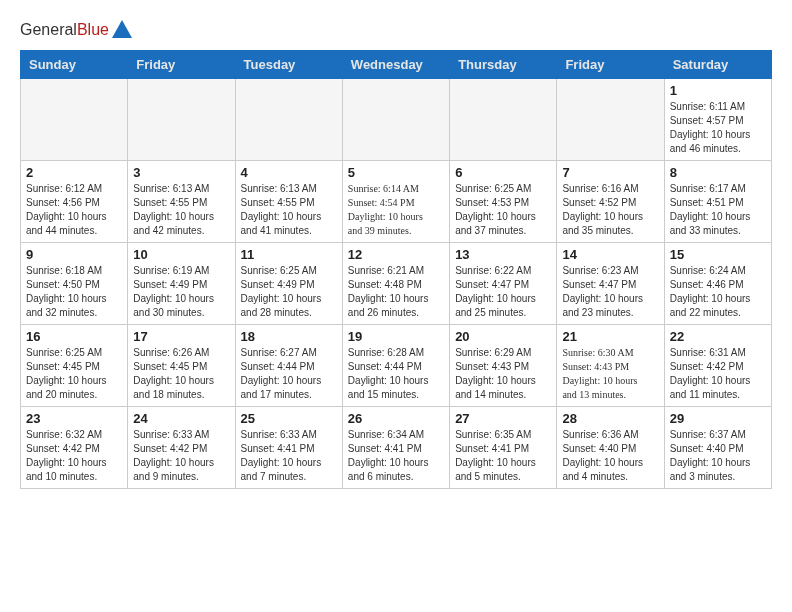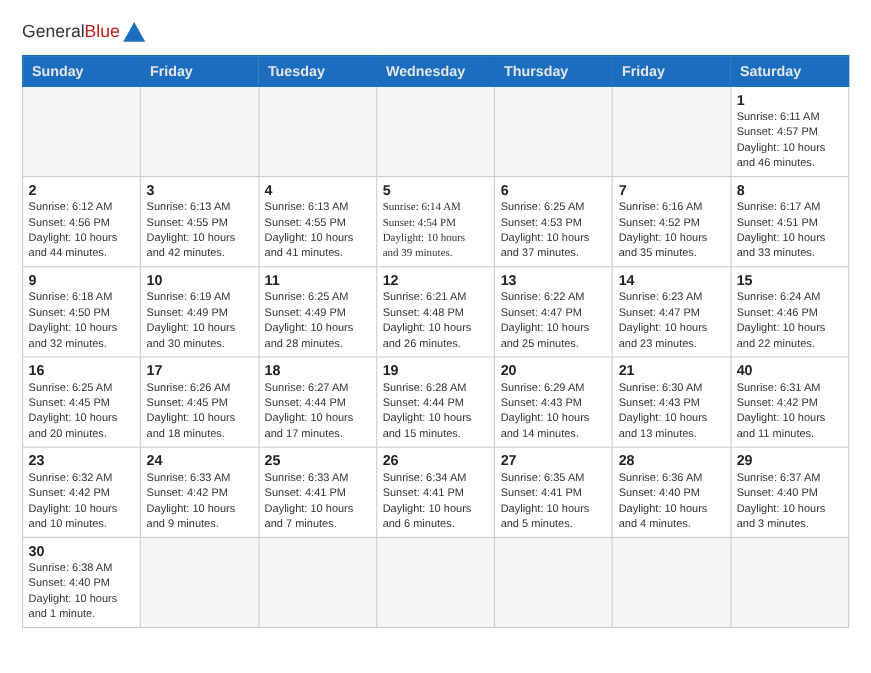--- a/index.html
+++ b/index.html
@@ -275,27 +275,27 @@
         </td>
         <td>
           <span class="day-number">20</span>
           <div class="day-info" style="white-space: pre-line;">Sunrise: 6:29 AM
 Sunset: 4:43 PM
 Daylight: 10 hours
 and 14 minutes.</div>
         </td>
         <td>
           <span class="day-number">21</span>
-          <div class="day-info" style="white-space: pre-line;">Sunrise: 6:30 AM
+          <div class="day-info" style="white-space: pre-line; font-family: Liberation Serif, serif;">Sunrise: 6:30 AM
 Sunset: 4:43 PM
 Daylight: 10 hours
 and 13 minutes.</div>
         </td>
         <td>
-          <span class="day-number">40</span>
+          <span class="day-number">22</span>
           <div class="day-info" style="white-space: pre-line;">Sunrise: 6:31 AM
 Sunset: 4:42 PM
 Daylight: 10 hours
 and 11 minutes.</div>
         </td>
       </tr>
       <tr>
         <td>
           <span class="day-number">23</span>
           <div class="day-info" style="white-space: pre-line;">Sunrise: 6:32 AM
@@ -338,30 +338,15 @@
 Daylight: 10 hours
 and 4 minutes.</div>
         </td>
         <td>
           <span class="day-number">29</span>
           <div class="day-info" style="white-space: pre-line;">Sunrise: 6:37 AM
 Sunset: 4:40 PM
 Daylight: 10 hours
 and 3 minutes.</div>
         </td>
-      </tr>
-      <tr class="last-row">
-        <td class="has-data">
-          <span class="day-number">30</span>
-          <div class="day-info" style="white-space: pre-line;">Sunrise: 6:38 AM
-Sunset: 4:40 PM
-Daylight: 10 hours
-and 1 minute.</div>
-        </td>
-        <td class=""></td>
-        <td class=""></td>
-        <td class=""></td>
-        <td class=""></td>
-        <td class=""></td>
-        <td class=""></td>
       </tr>
     </tbody>
 </table>
 
 </body></html>

